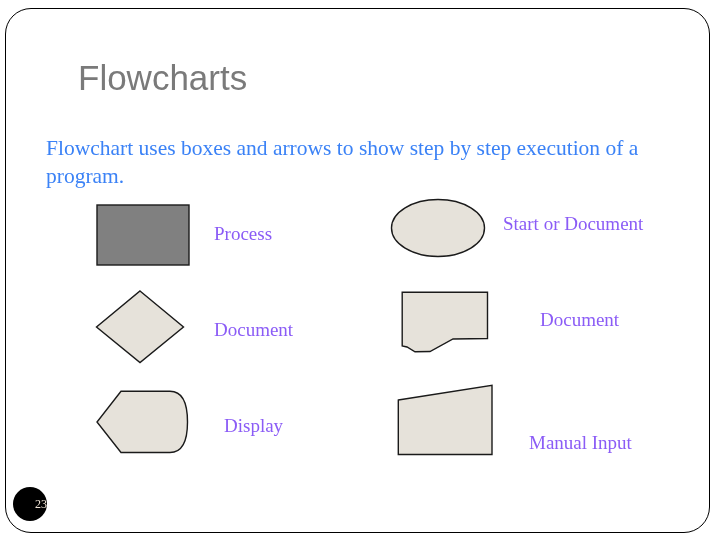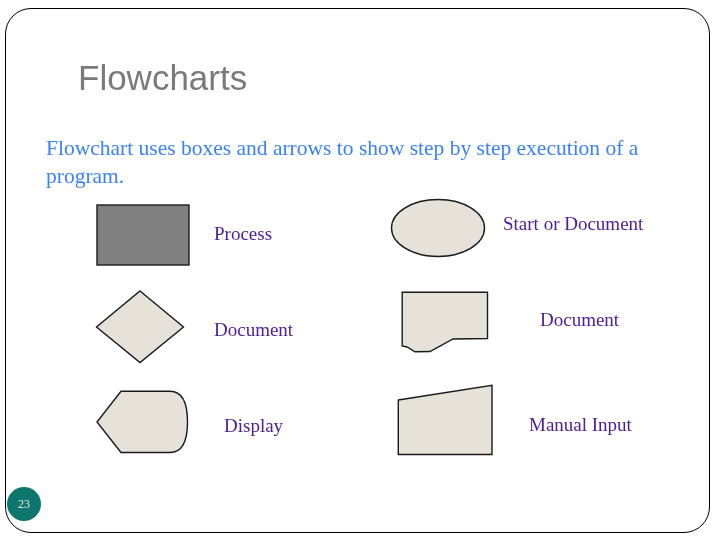--- a/index.html
+++ b/index.html
@@ -72,44 +72,44 @@
     font-family: "Liberation Serif", serif;
     font-size: 21.5px;
     line-height: 28px;
     color: #3b82f6;
   }
 
   .shape-label {
     position: absolute;
     font-family: "Liberation Serif", serif;
     font-size: 19px;
-    color: #4c1d95;
+    color: #8b5cf6;
     white-space: nowrap;
   }
 
   .shape {
     position: absolute;
   }
   .shape svg {
     display: block;
     overflow: visible;
   }
 
   
   #page-number-badge {
     position: absolute;
-    left: 7px;
+    left: 13px;
     top: 487px;
     width: 34px;
     height: 34px;
     border-radius: 50%;
-    background: #0f766e;
+    background: #000000;
     display: flex;
     align-items: center;
-    justify-content: center;
+    justify-content: flex-end;
   }
   #page-number-text {
     font-family: "Liberation Serif", serif;
     font-size: 12px;
     color: #f2e6d8;
     line-height: 1;
   }
 </style>
 </head>
 <body>
@@ -155,21 +155,21 @@
       <path d="M26,1.3 L75,1.3 C87,1.3 92.5,12 92.5,32 C92.5,52 87,62.5 75,62.5 L26,62.5 L2,32 Z" fill="#e6e2da" stroke="#1a1a1a" stroke-width="1.4"></path>
     </svg>
   </div>
   <span class="shape-label" style="left:224px; top:415px;">Display</span>
 
   <div class="shape" style="left:397px; top:384px;">
     <svg width="98" height="74" viewBox="0 0 98 74">
       <polygon points="1.3,16 95,1.3 95,70.5 1.3,70.5" fill="#e6e2da" stroke="#1a1a1a" stroke-width="1.4"></polygon>
     </svg>
   </div>
-  <span class="shape-label" style="left:529px; top:414px;">Manual Input</span>
+  <span class="shape-label" style="left:529px; top:432px;">Manual Input</span>
 
   <div id="page-number-badge">
     <span id="page-number-text">23</span>
   </div>
 
   <div id="frame-mask-right"></div>
   <div id="frame-mask-bottom"></div>
 
 </div>
 

